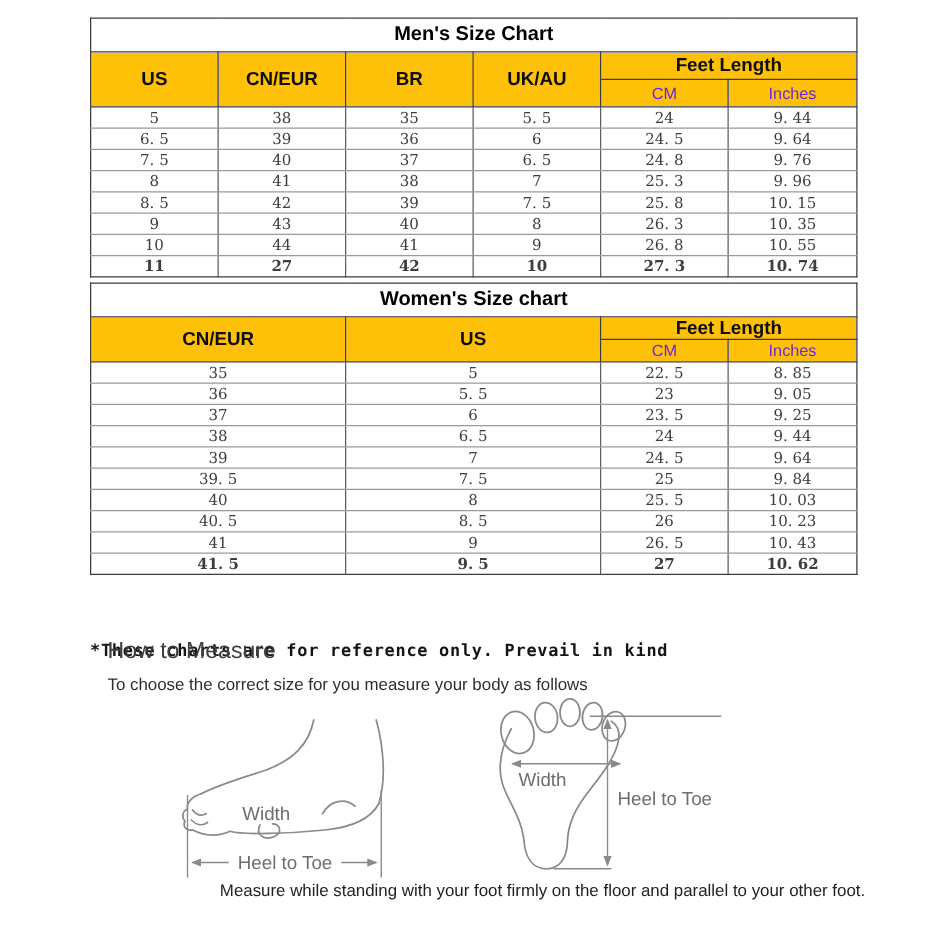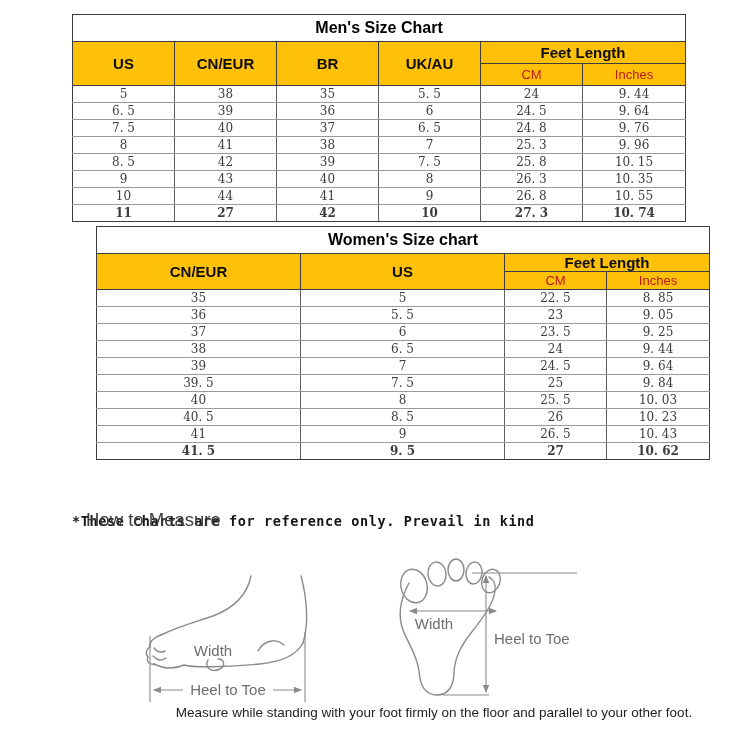--- a/index.html
+++ b/index.html
@@ -13,35 +13,35 @@
   html,body{margin:0;padding:0;background:#fff;}
   .page{position:relative;width:750px;height:750px;background:#ffffff;
         font-family:"Liberation Sans",sans-serif;overflow:hidden;}
 
   
   .size-table{position:absolute;left:72px;width:613px;border-collapse:collapse;table-layout:fixed;background:#fff;}
   .size-table th,.size-table td{padding:0;text-align:center;vertical-align:middle;overflow:hidden;}
   .size-table th{border:1px solid var(--border);}
   .table-title{height:26px;background:#fff;font-weight:bold;font-size:16px;color:#000;}
   .hdr-cell{background:var(--hdr);font-weight:bold;font-size:15px;color:#0d0d0d;}
-  .sub-cell{background:var(--hdr);font-weight:normal;font-size:13px;color:#b91c1c;}
+  .sub-cell{background:var(--hdr);font-weight:normal;font-size:13px;color:#6d28d9;}
   .mens .feet-row th{height:21px;}
   .mens .sub-row th{height:21px;}
   .womens .feet-row th{height:17px;}
   .womens .sub-row th{height:17px;}
   .size-table td{
     height:16px;font-family:"DejaVu Serif",serif;font-size:12px;color:#3d3d3d;
     border-top:1px solid var(--grid);border-bottom:1px solid var(--grid);
     border-left:1px solid var(--vgrid);border-right:1px solid var(--vgrid);
   }
   .size-table tr td:first-child{border-left:1px solid var(--border);}
   .size-table tr td:last-child{border-right:1px solid var(--border);}
   .size-table tbody tr:last-child td{border-bottom:1px solid var(--border);font-weight:bold;}
   .mens{top:14px;}
-  .womens{top:226px;margin-left:24px;}
+  .womens{top:226px;}
 
   
   .notes{position:absolute;left:72px;top:471px;
          font-family:"DejaVu Sans Mono",monospace;font-weight:bold;
          font-size:13.5px;color:#151515;line-height:20px;letter-spacing:.6px;white-space:pre;}
 
   
   .howto-heading{position:absolute;left:86px;top:509px;font-size:18.5px;color:#3e3e3e;}
   .howto-sub{position:absolute;left:86px;top:540px;font-size:13.5px;color:#2e2e2e;}
 
@@ -236,20 +236,21 @@
           <td>10. 62</td>
         </tr>
       </tbody>
   </table>
 
   <div class="notes">
     <div>*These charts are for reference only. Prevail in kind</div>
   </div>
 
   <div class="howto-heading">How to Measure</div>
+  <div class="howto-sub">To choose the correct size for you measure your body as follows</div>
 
   <svg class="diagram" width="620" height="150" viewBox="0 0 620 150">
     <defs>
       <marker id="ah" markerWidth="9" markerHeight="8" refX="6.5" refY="3" orient="auto-start-reverse">
         <path d="M0,0 L7.5,3 L0,6 Z" class="arrowhead"></path>
       </marker>
     </defs>
 
     <g>
       <path class="outline" d="M 171,20 C 167,40 154,52 133,60 C 112,67 97,71 81,79"></path>

